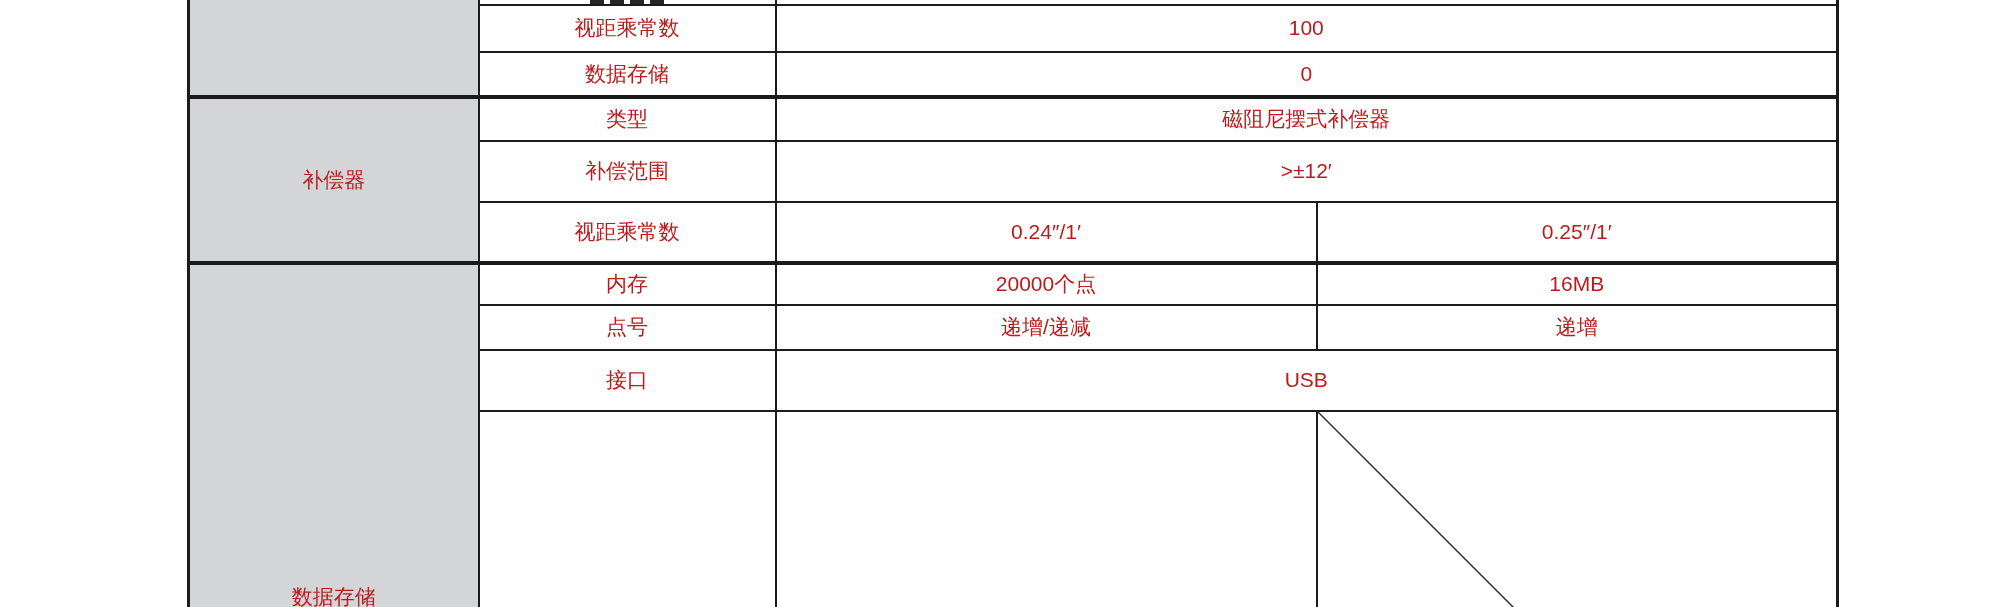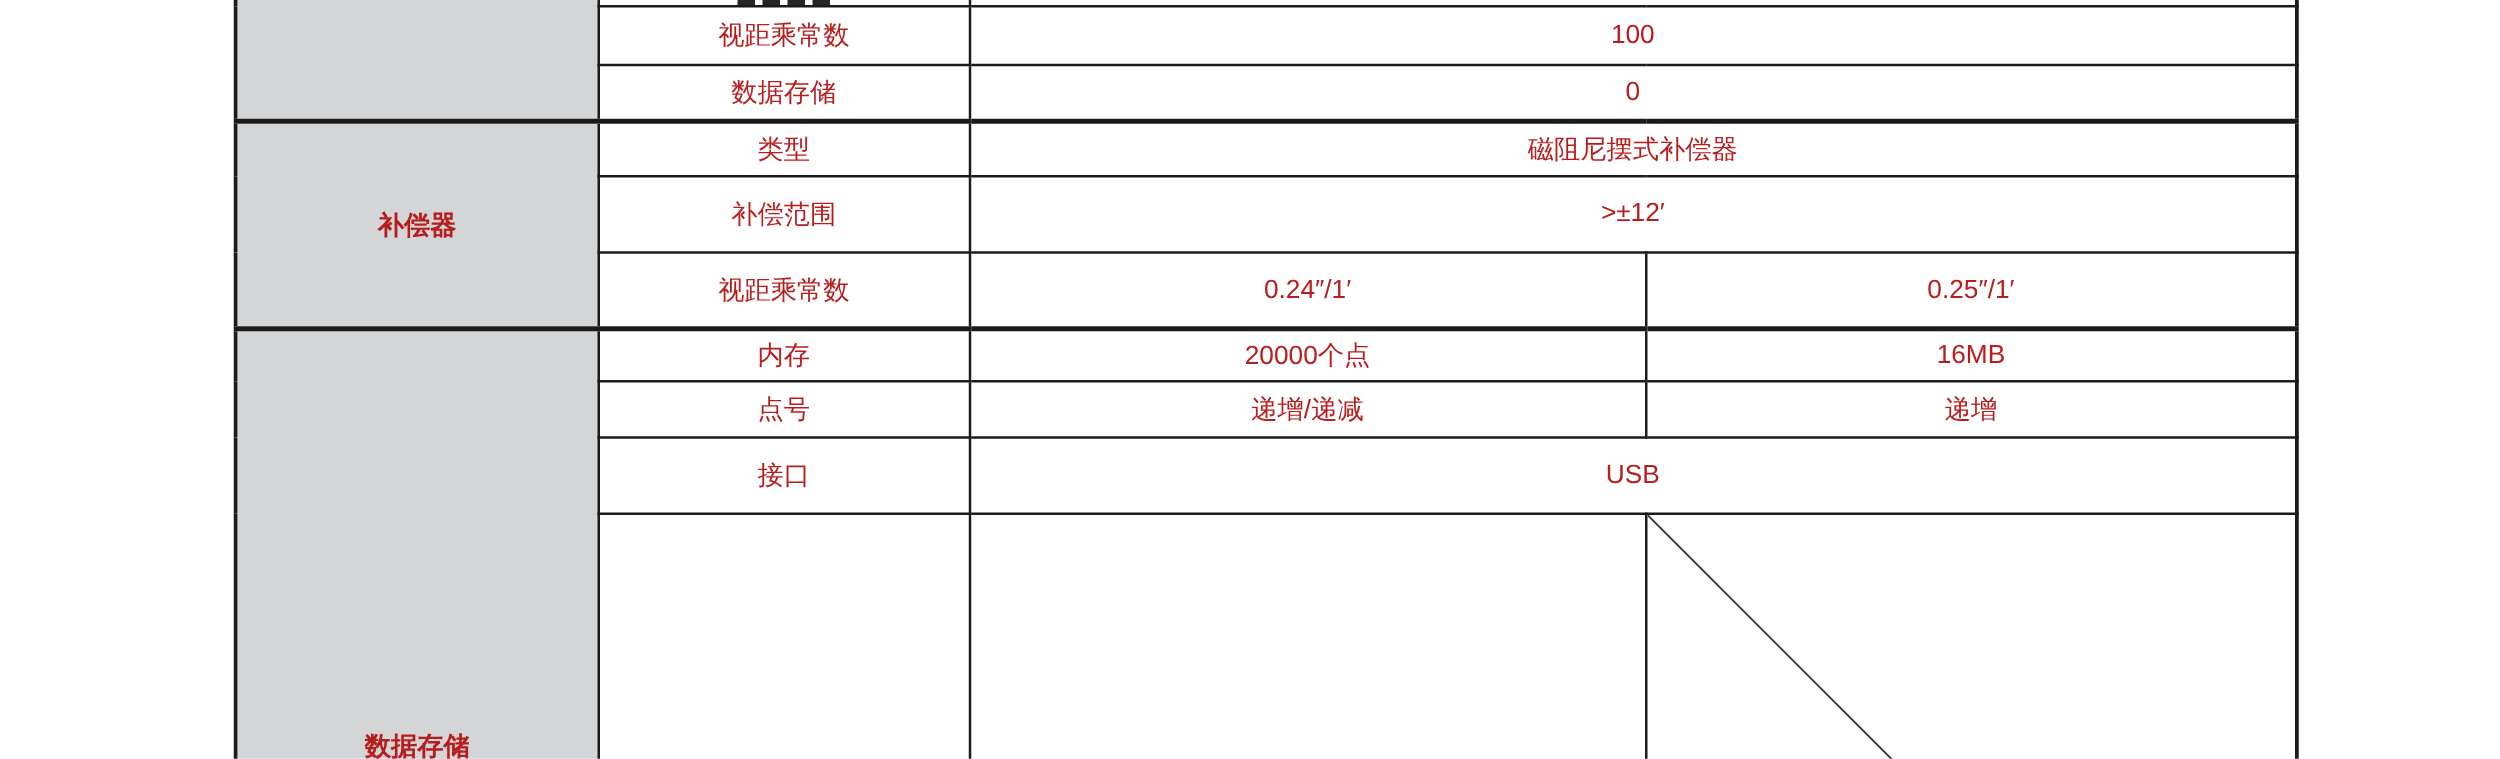--- a/index.html
+++ b/index.html
@@ -29,21 +29,21 @@
     text-align:center;
     vertical-align:middle;
     font-size:21px;
     color:#b91c1c;
     padding:0;
     overflow:hidden;
     white-space:nowrap;
   }
   td.g{
     background:#d3d5d6;
-    font-weight:bold;
+    font-weight:normal;
     border-bottom-width:4px;
   }
   td.tb{border-bottom-width:4px;}
   td.clip{vertical-align:bottom;}
   .frag{
     display:flex;justify-content:center;align-items:flex-end;gap:6px;
     height:16px;
   }
   .frag i{
     display:block;width:14px;height:15px;background:#262626;

